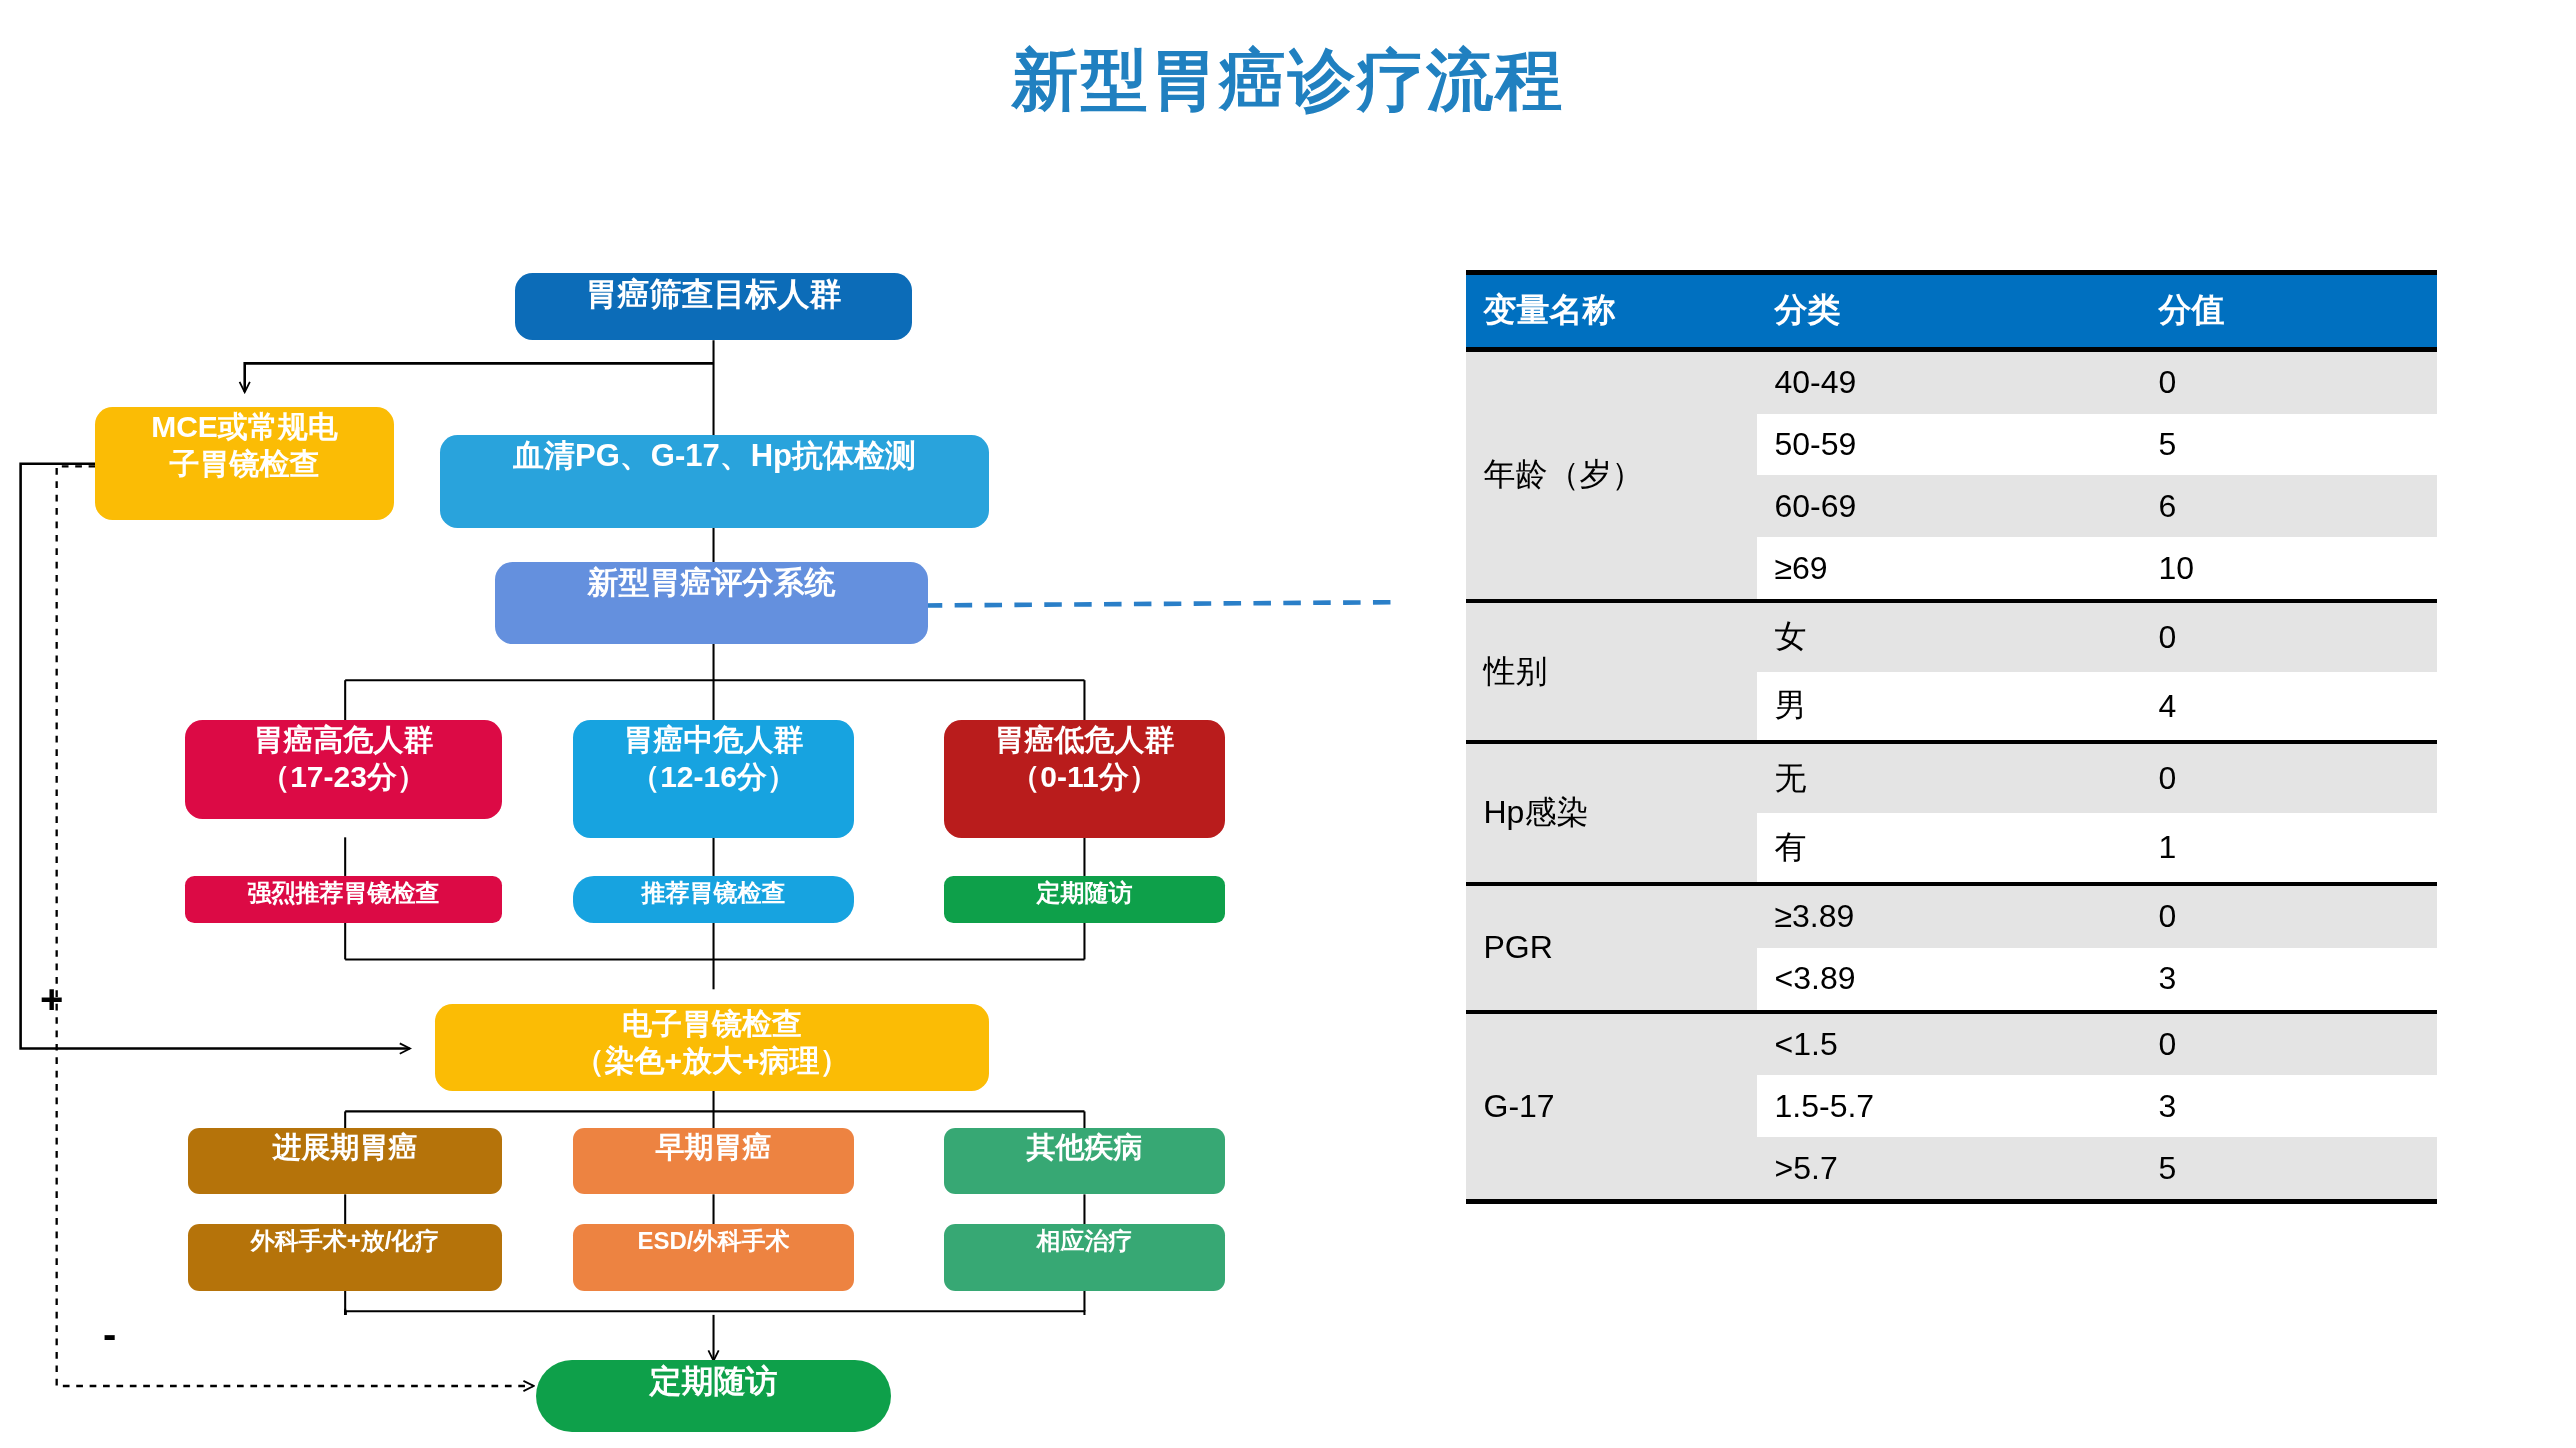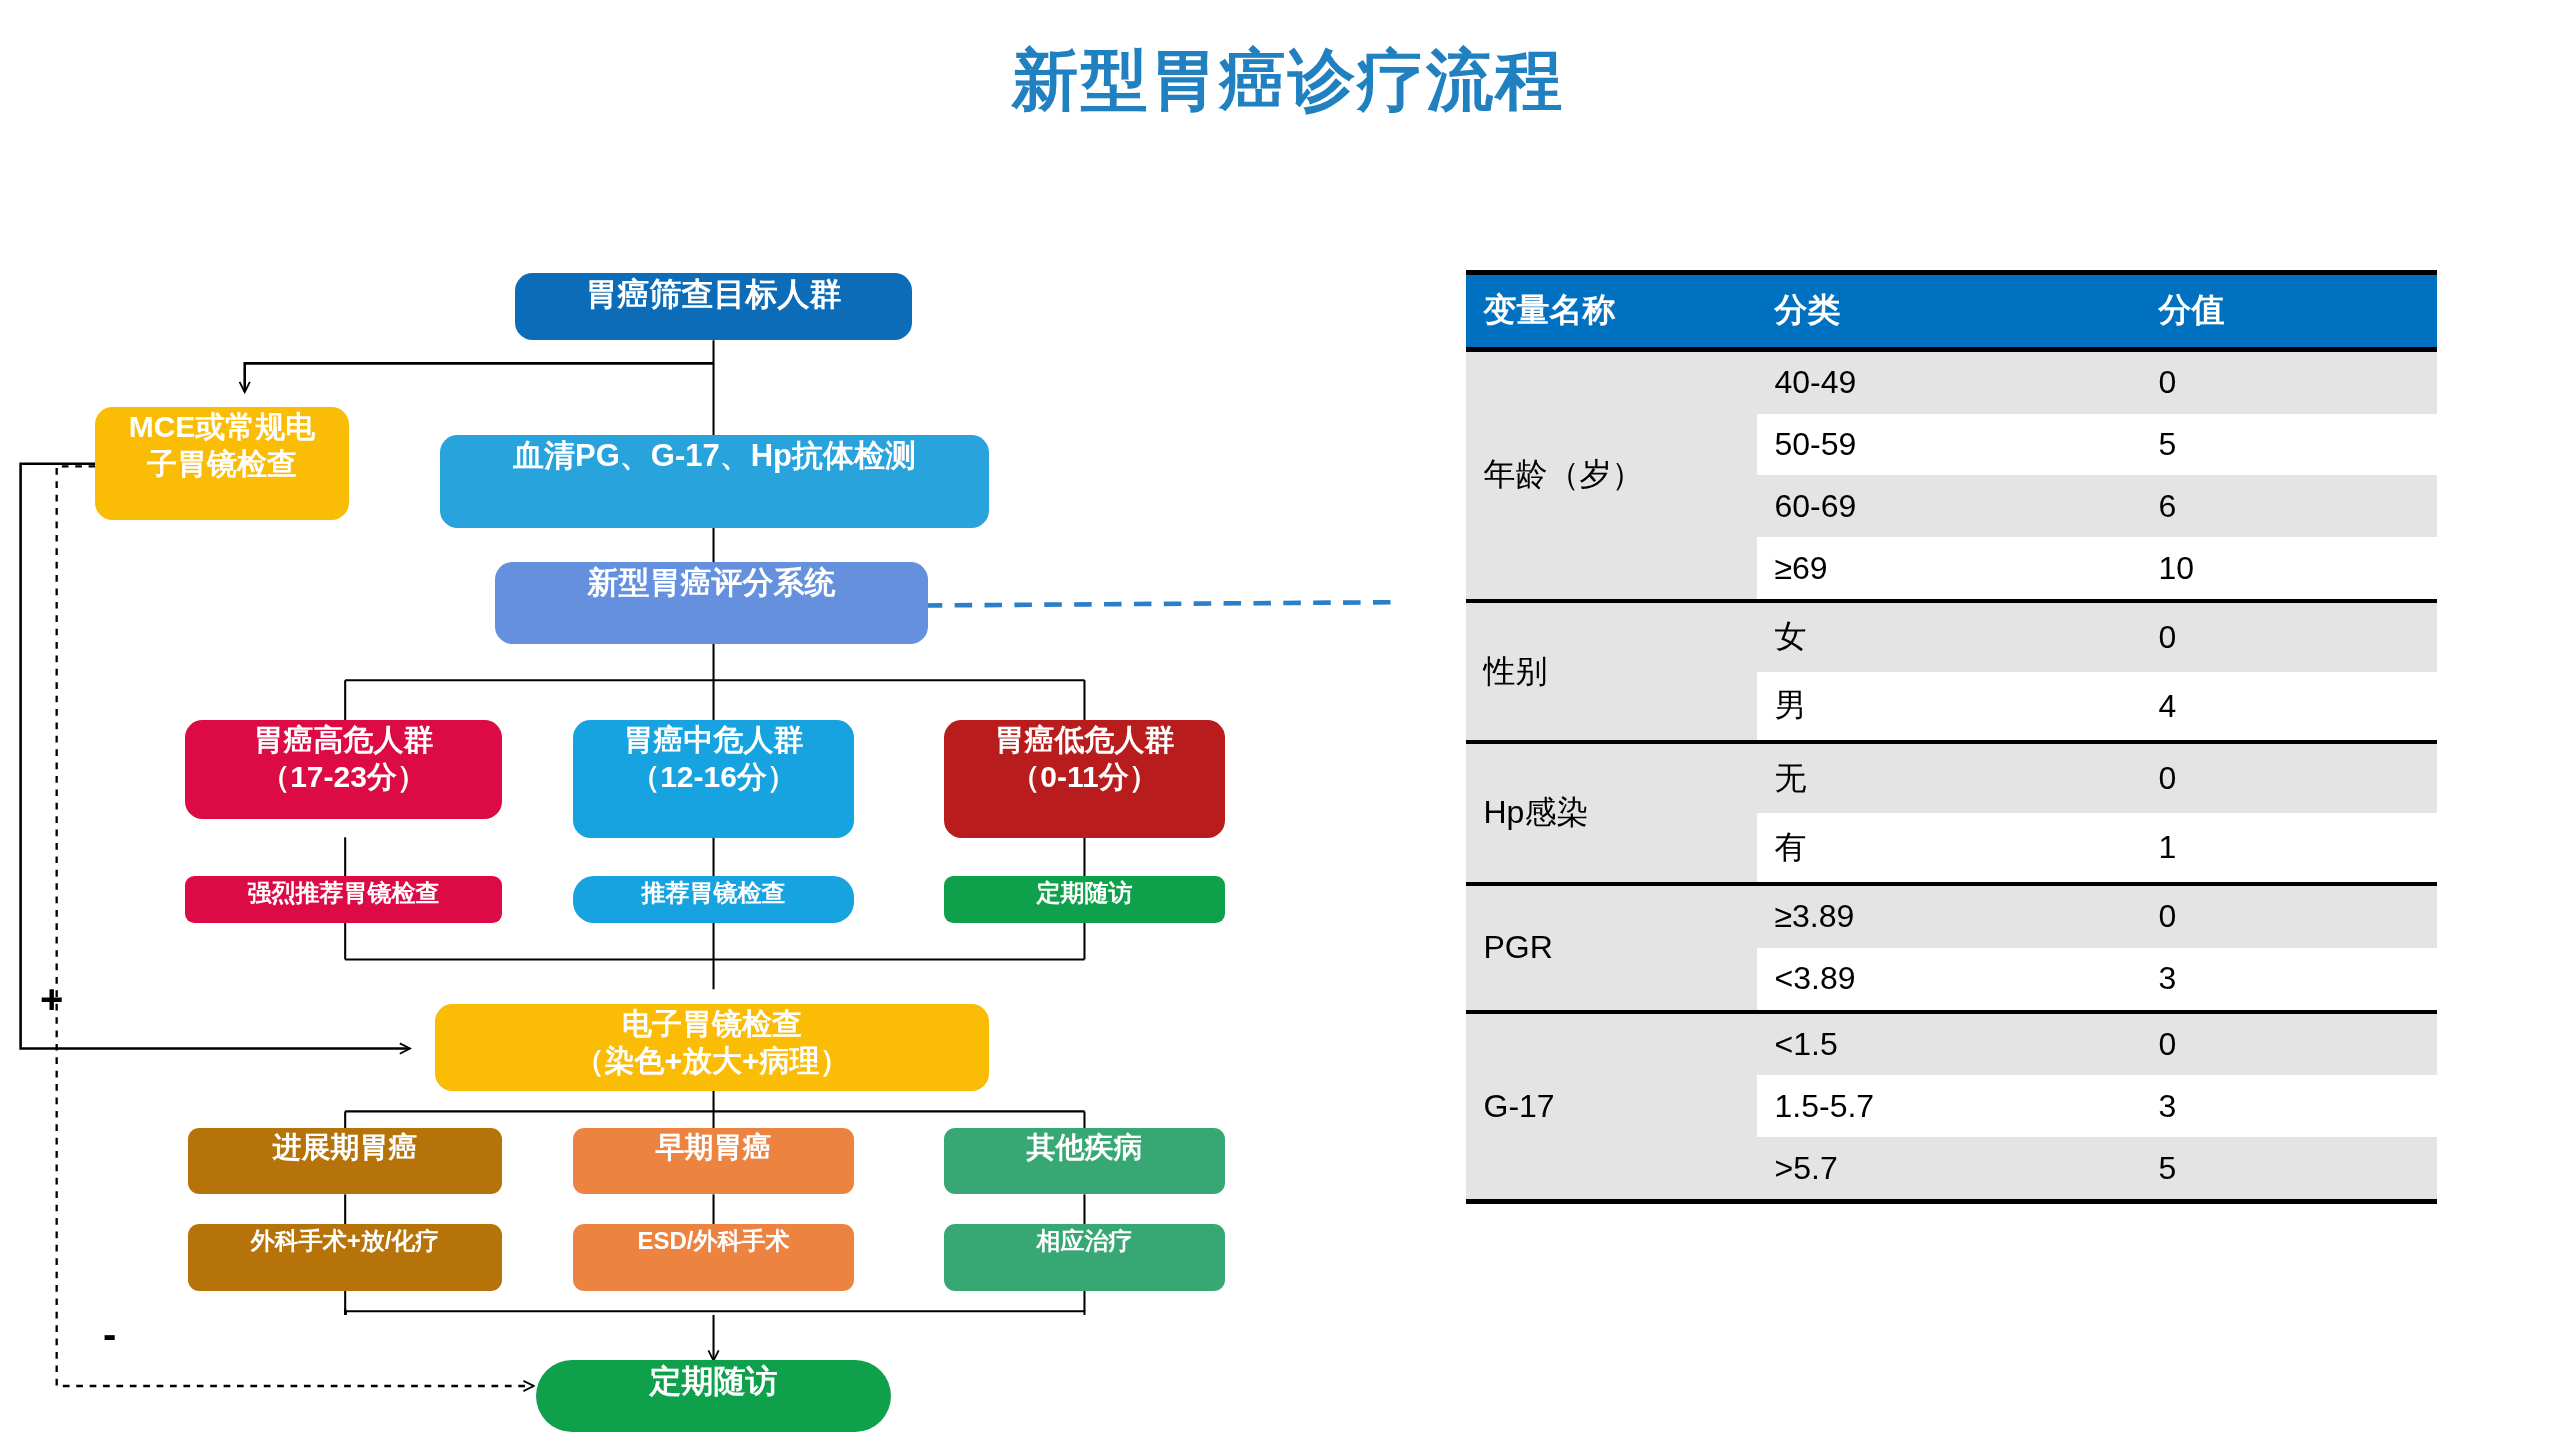--- a/index.html
+++ b/index.html
@@ -150,21 +150,21 @@
       <line x1="2105" y1="2430" x2="2105" y2="2545" stroke="#000" stroke-width="4"></line>
       <line x1="1385" y1="2552" x2="1385" y2="2640" stroke="#000" stroke-width="4" marker-end="url(#ah)"></line>
 
       <path d="M1795,1175 L2805,1168" fill="none" stroke="#2A7FC8" stroke-width="9" stroke-dasharray="34 24" marker-end="url(#ahb)"></path>
     </svg>
 
     <div class="node" style="left:515px; top:273px; width:397px; height:67px; background:#0C6CB8; font-size:32px;">
       <span>胃癌筛查目标人群</span>
     </div>
 
-    <div class="node" style="left:95px; top:407px; width:254px; height:113px; background:#FBBC05; font-size:30px; white-space:pre-line;">
+    <div class="node" style="left:95px; top:407px; width:299px; height:113px; background:#FBBC05; font-size:30px; white-space:pre-line;">
       <span>MCE或常规电
 子胃镜检查</span>
     </div>
 
     <div class="node" style="left:440px; top:435px; width:549px; height:93px; background:#29A3DC; font-size:31px;">
       <span>血清PG、G-17、Hp抗体检测</span>
     </div>
 
     <div class="node" style="left:495px; top:562px; width:433px; height:82px; background:#6490DE; font-size:31px;">
       <span>新型胃癌评分系统</span>

